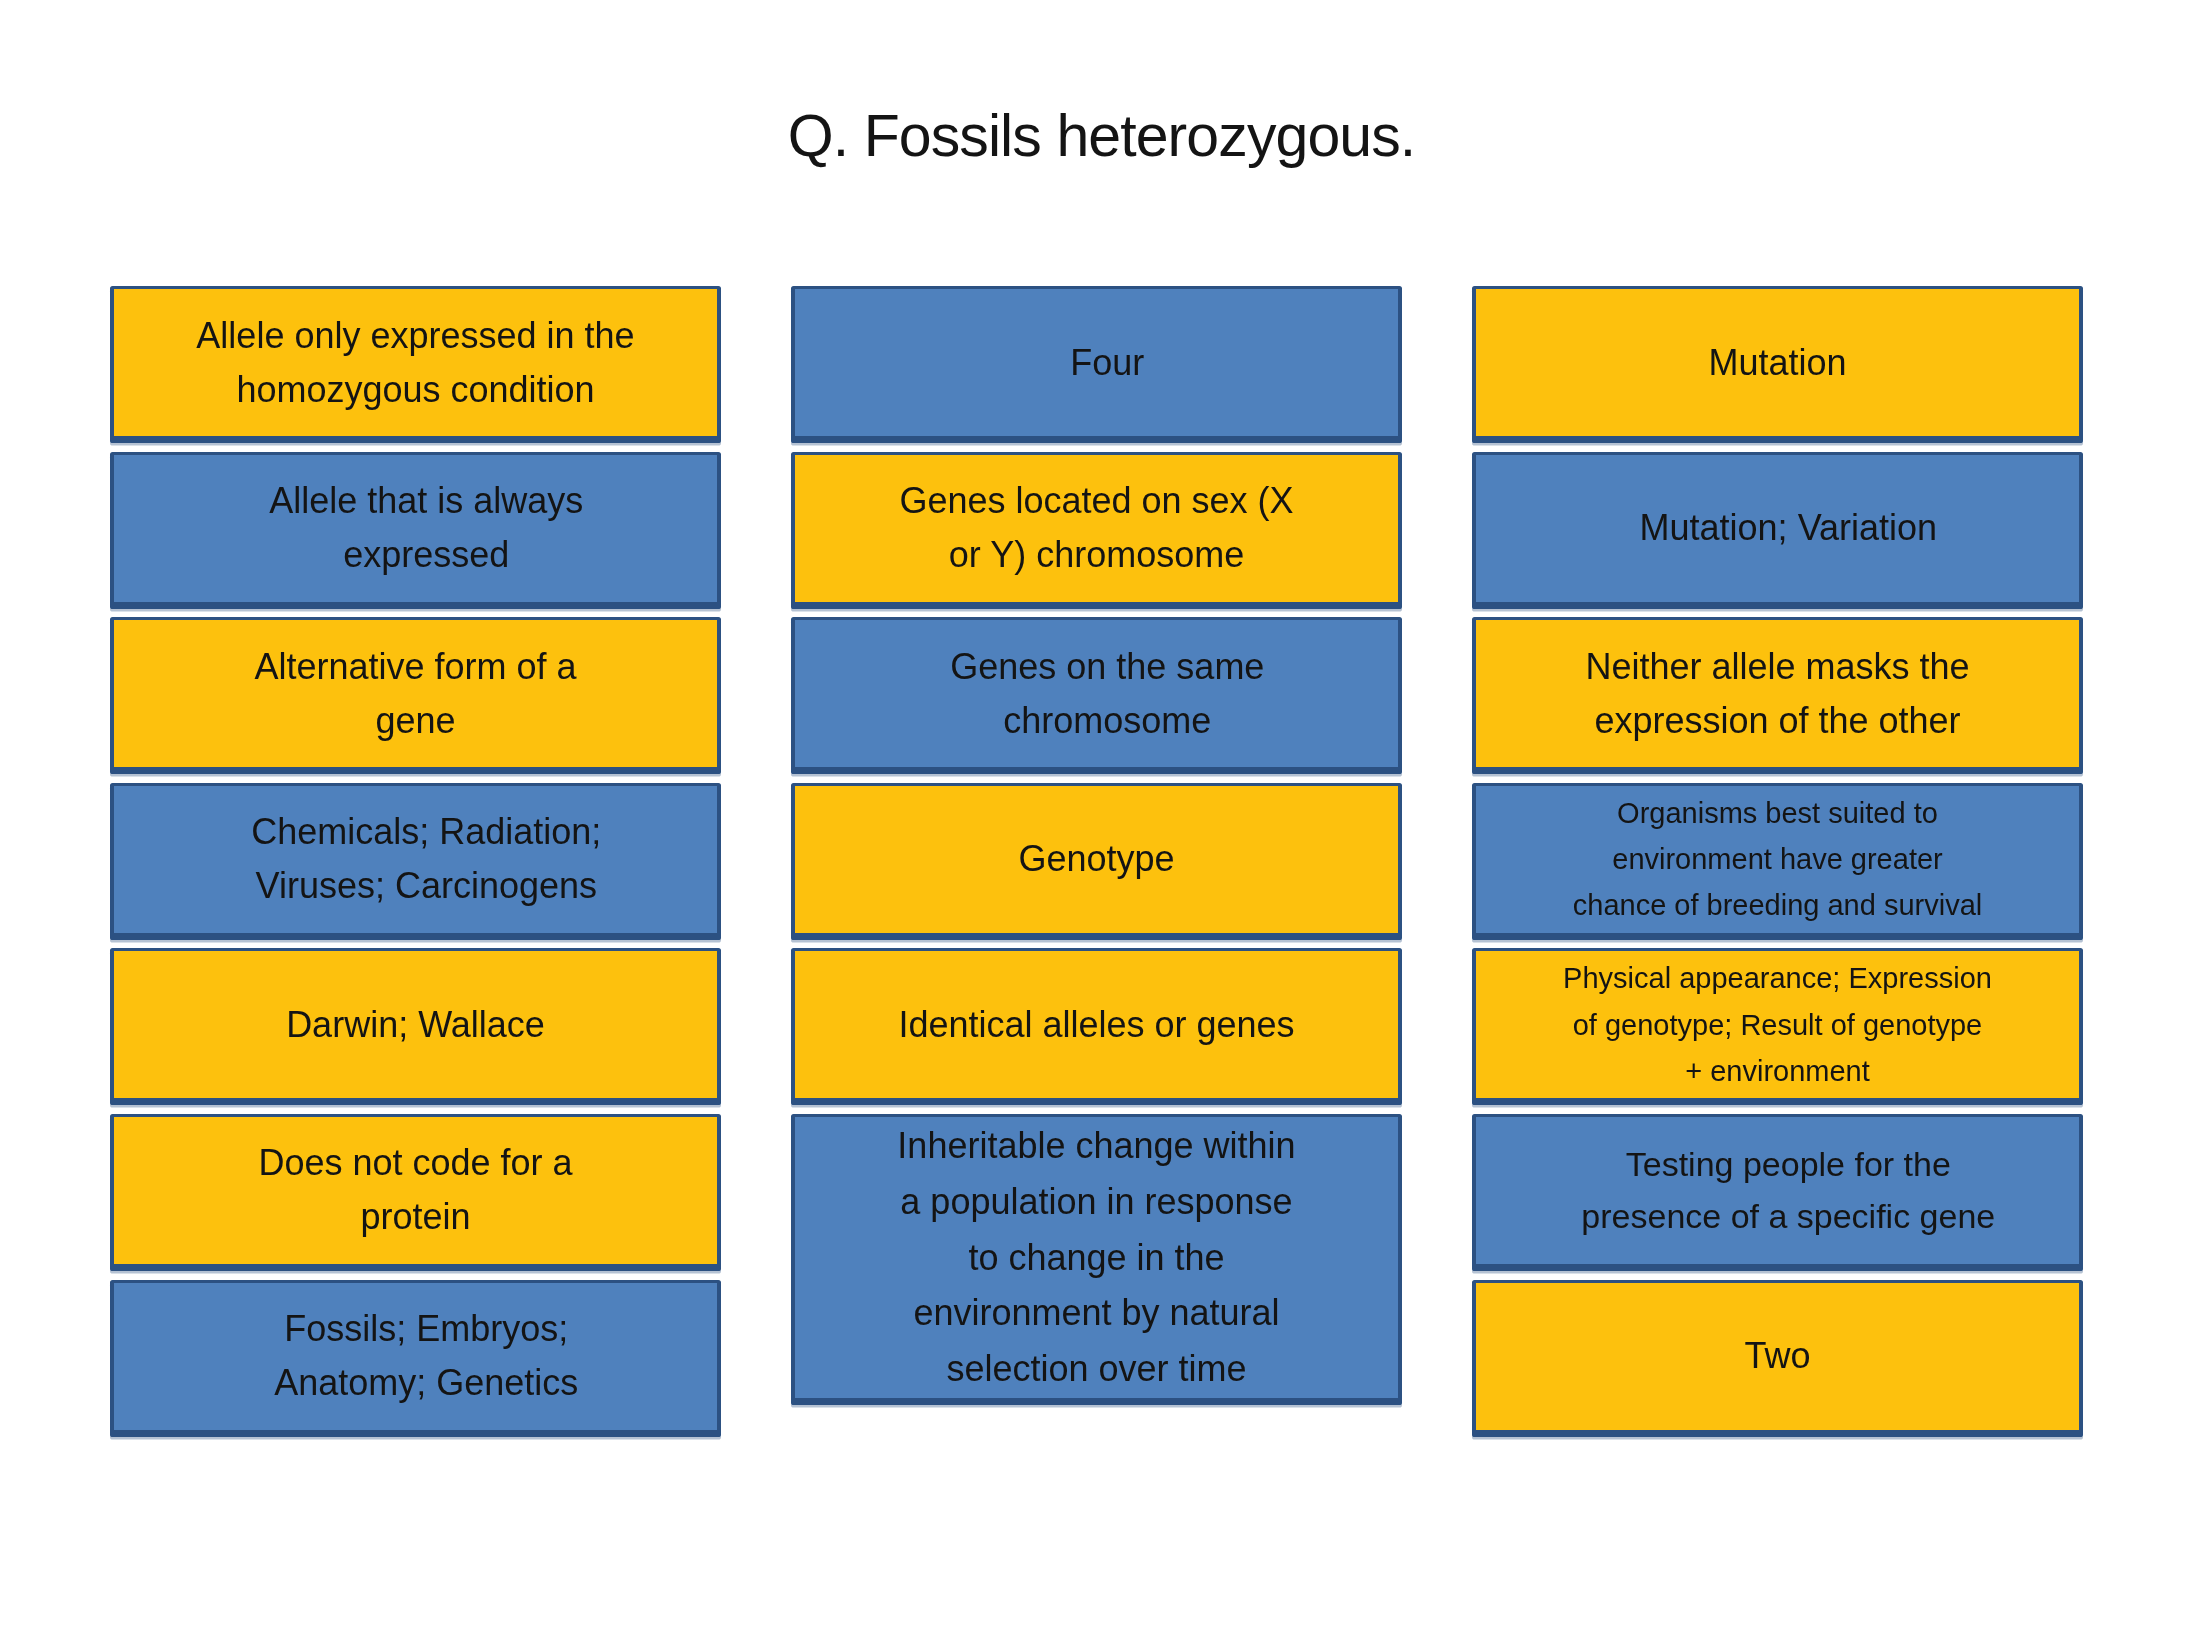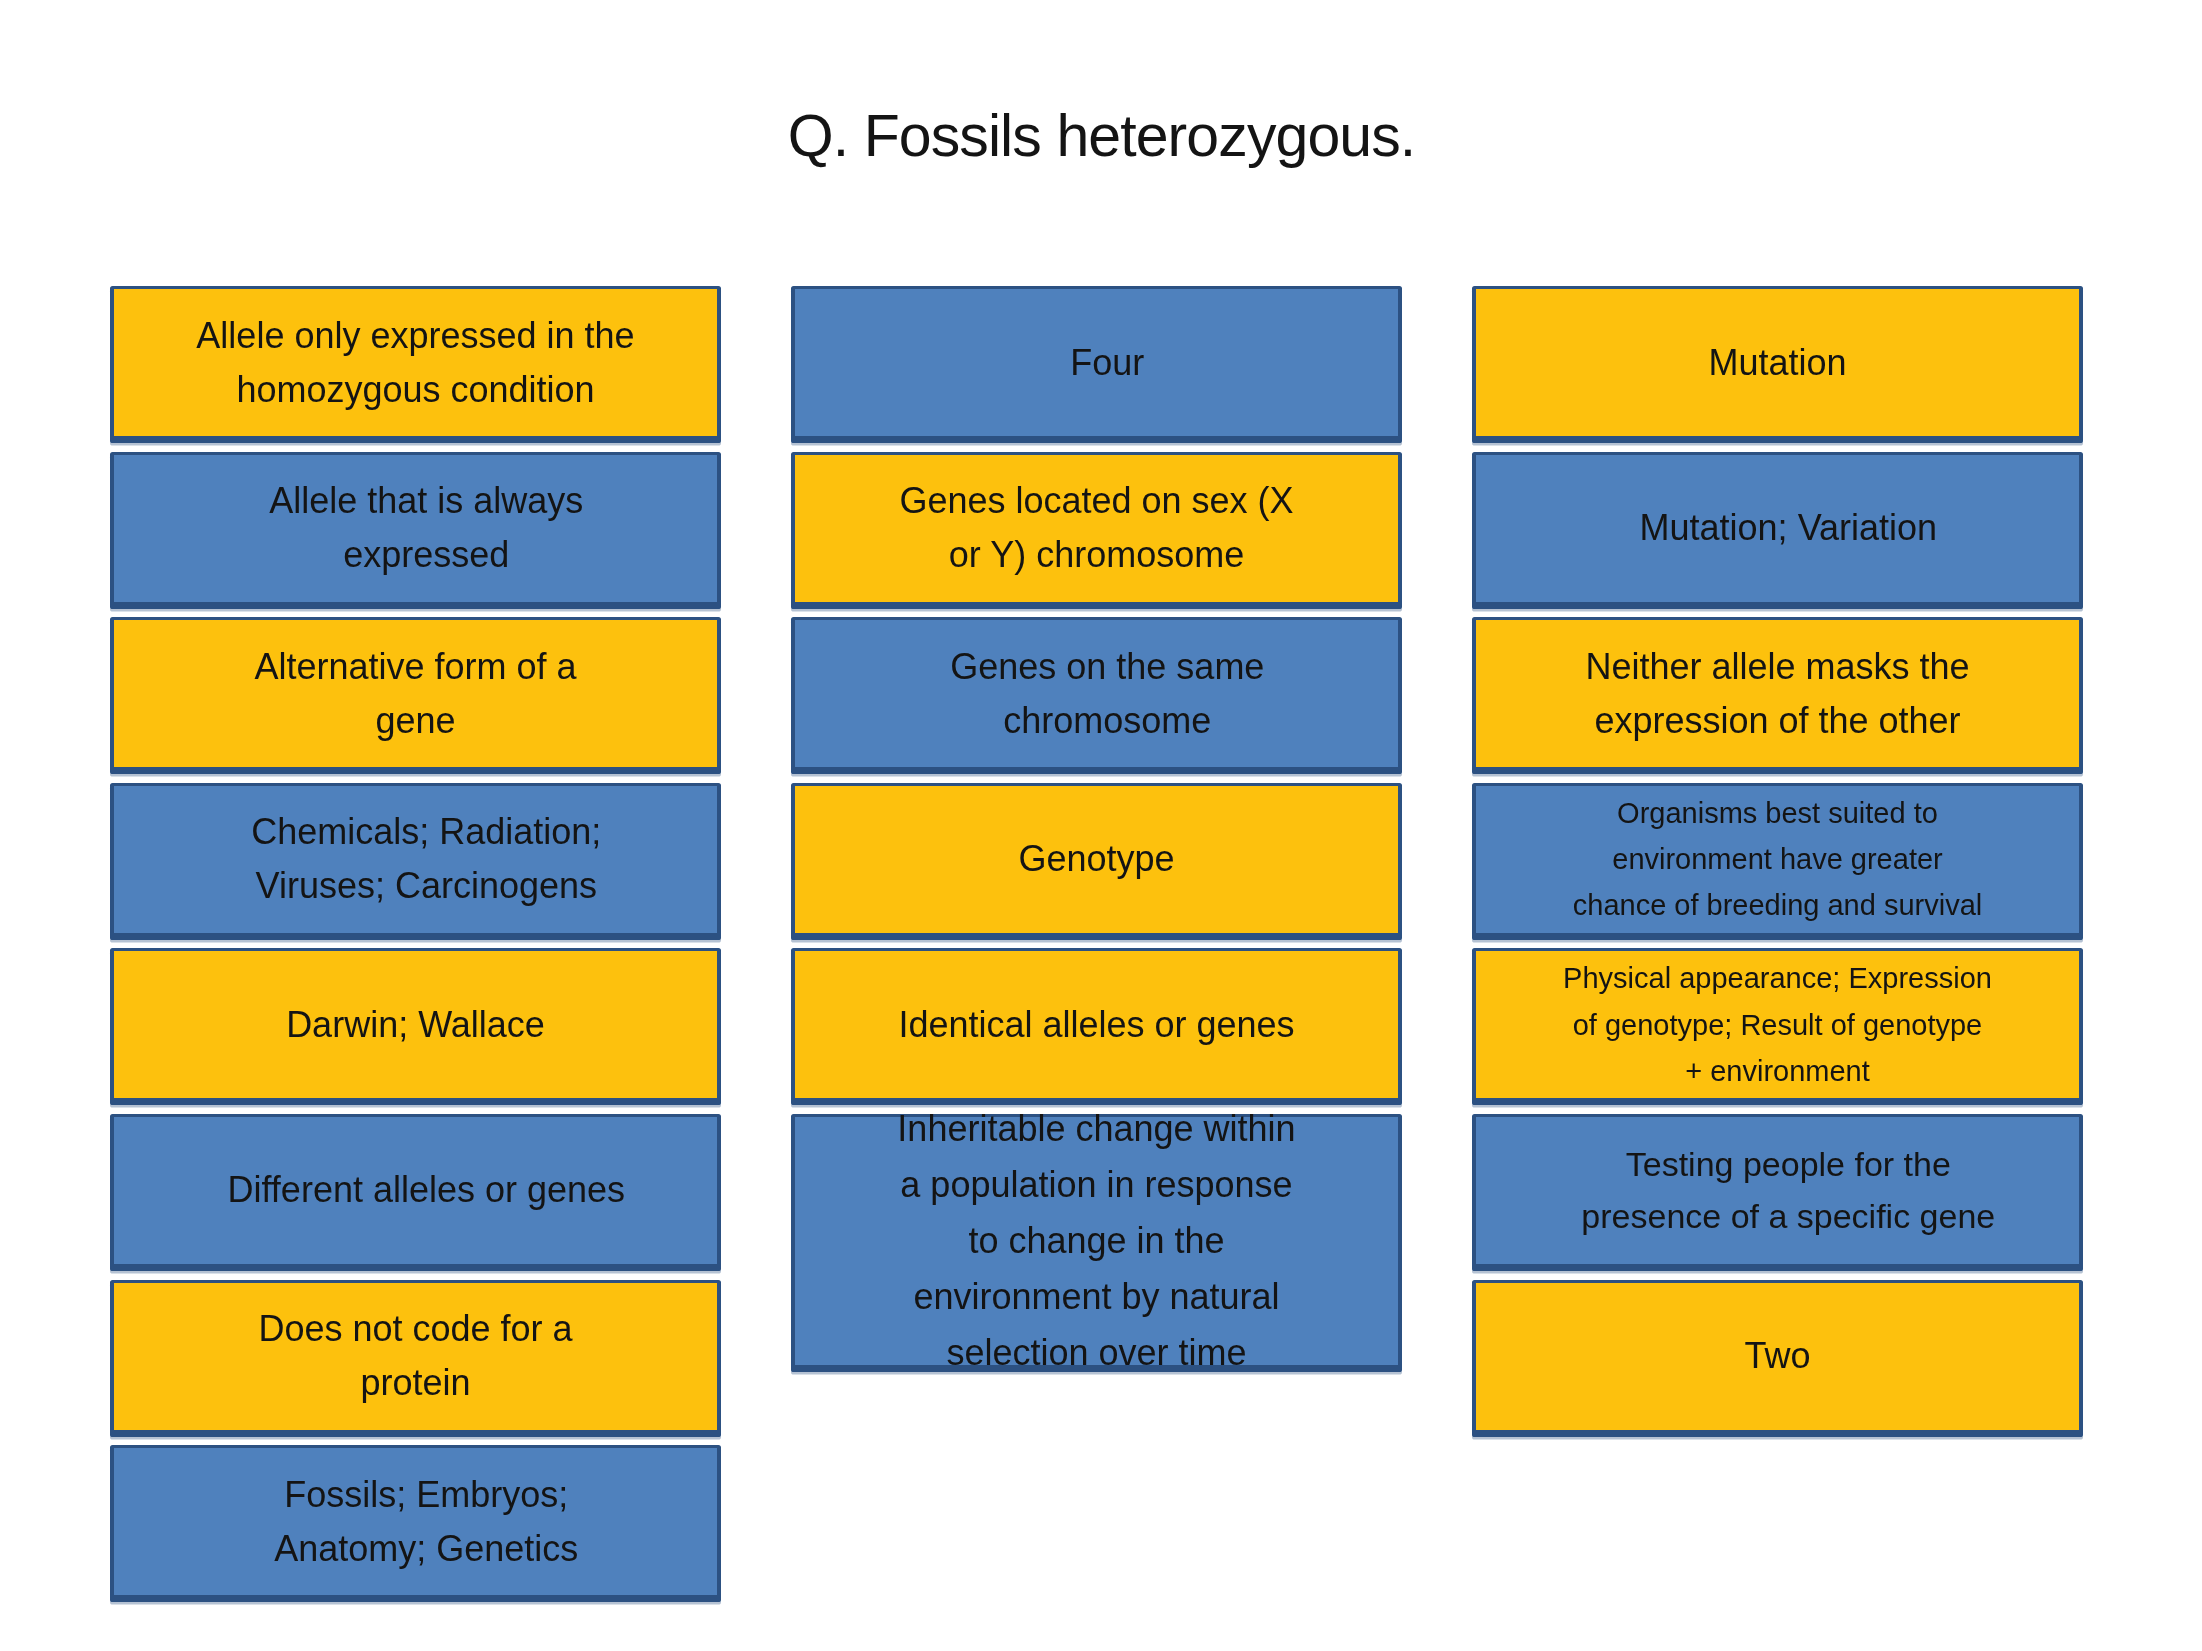--- a/index.html
+++ b/index.html
@@ -53,21 +53,21 @@
     text-align: center;
     font-size: 36px;
     line-height: 1.5;
     white-space: pre-line;
     padding: 3.4px 22.4px;
     box-shadow: 0 2.6px 0 rgba(44, 81, 130, 0.35);
   }
   .card[data-color="gold"] { background: var(--gold, #fdc10d); }
   .card[data-color="blue"] { background: var(--blue, #4f81bd); padding-left: 44px; }
   .card.tall {
-    height: 258px;
+    height: 291px;
     line-height: 1.55;
     padding: 3.4px 12px;
   }
   .card.small {
     font-size: 29px;
     line-height: 1.6;
     padding: 3.4px 8.6px;
   }
   .card.medium {
     font-size: 34px;
@@ -91,21 +91,20 @@
     <div class="col">
       <div class="card" data-color="gold">Allele only expressed in the
 homozygous condition</div>
       <div class="card" data-color="blue">Allele that is always
 expressed</div>
       <div class="card" data-color="gold">Alternative form of a
 gene</div>
       <div class="card" data-color="blue">Chemicals; Radiation;
 Viruses; Carcinogens</div>
       <div class="card" data-color="gold">Darwin; Wallace</div>
-      <div class="card" data-color="blue">Different alleles or genes</div>
       <div class="card" data-color="gold">Does not code for a
 protein</div>
       <div class="card" data-color="blue">Fossils; Embryos;
 Anatomy; Genetics</div>
     </div>
 
     <div class="col">
       <div class="card" data-color="blue">Four</div>
       <div class="card" data-color="gold">Genes located on sex (X
 or Y) chromosome</div>

